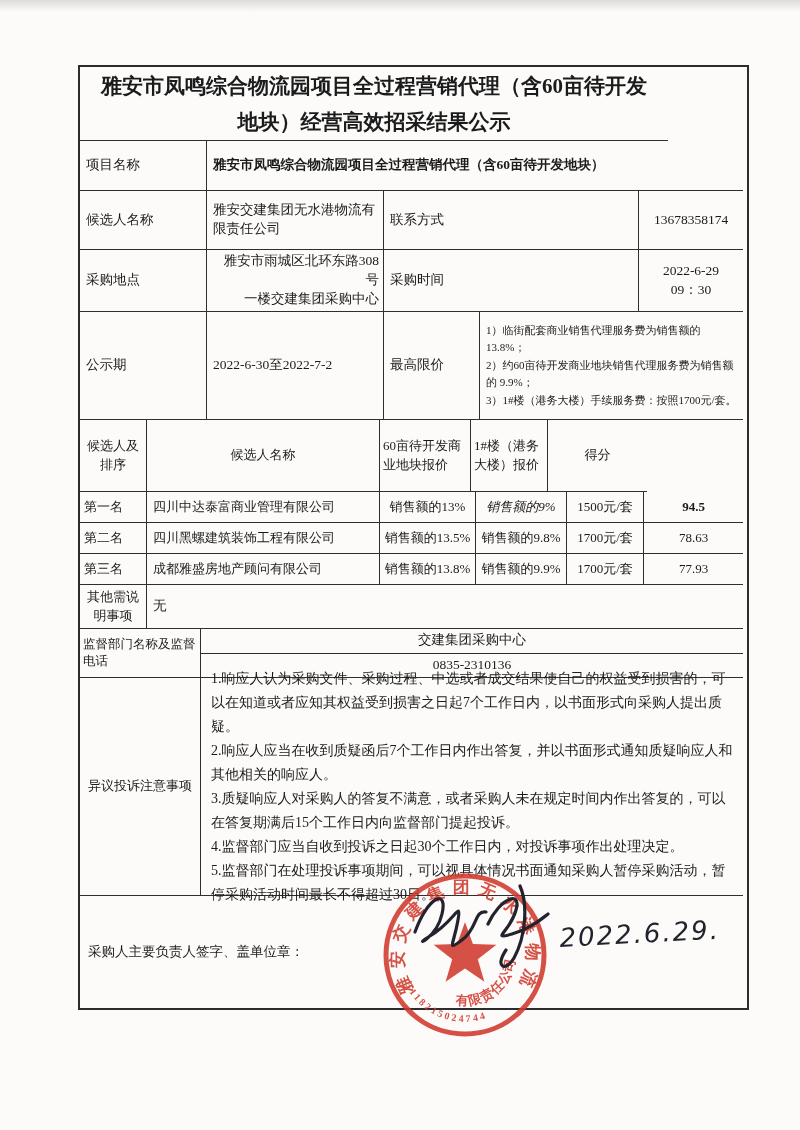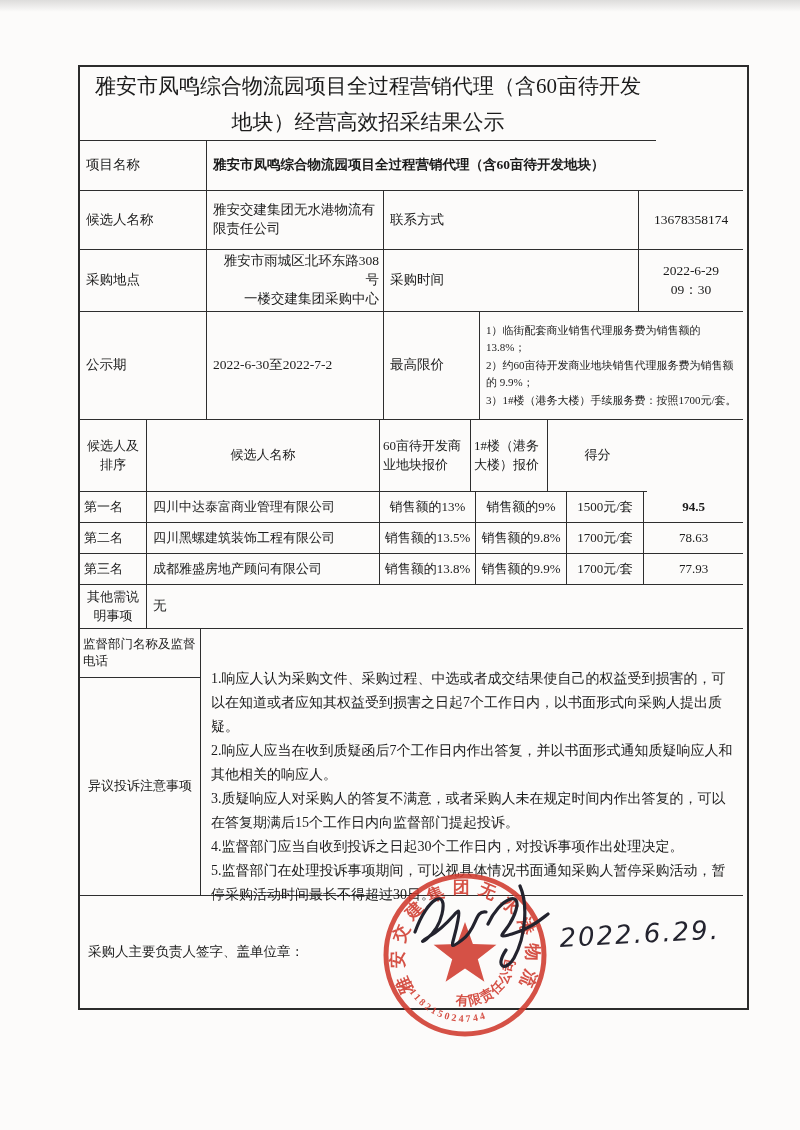--- a/index.html
+++ b/index.html
@@ -14,21 +14,21 @@
   .doc{position:absolute;left:78px;top:65px;width:667px;border:2px solid #2c2c2c;}
   .row{display:flex;}
   .cell{
     box-sizing:border-box;border-right:1px solid #2e2e2e;border-bottom:1px solid #2e2e2e;
     display:flex;align-items:center;padding:2px 6px;font-size:13.5px;line-height:1.4;
   }
   .cell.last{border-right:none;}
   .row.final .cell{border-bottom:none;}
   .center{justify-content:center;text-align:center;}
   .inner{width:100%;}
-  .title-cell{font-weight:normal;font-size:21px;line-height:36px;padding:0 15px;}
+  .title-cell{font-weight:bold;font-size:21px;line-height:36px;padding:0 21px;}
   .sm{font-size:13px;}
   .xs{font-size:12.5px;}
   .maxprice{font-size:11px;line-height:17.5px;padding:4px 6px;}
   .dispute-text{font-size:14px;line-height:24px;padding:6px 10px;}
   .stackwrap{padding:0;align-items:stretch;}
   .stack{display:flex;flex-direction:column;width:100%;}
   .substack{flex:1;display:flex;align-items:center;justify-content:center;font-size:13.5px;}
   .substack.divide{border-bottom:1px solid #2e2e2e;}
   .overlay{position:absolute;left:370px;top:852px;}
 </style>
@@ -95,21 +95,21 @@
     <div class="cell center sm" style="width:233px;">候选人名称</div>
     <div class="cell sm" style="width:91px;padding:2px 3px;">60亩待开发商业地块报价</div>
     <div class="cell sm" style="width:77px;padding:2px 3px;">1#楼（港务大楼）报价</div>
     <div class="cell last center sm" style="width:99px;">得分</div>
   </div>
 
   <div class="row sm" style="height:31px;">
     <div class="cell sm" style="width:67px;padding:2px 4px;">第一名</div>
     <div class="cell sm" style="width:233px;">四川中达泰富商业管理有限公司</div>
     <div class="cell center sm" style="width:96px;padding:2px 2px;">销售额的13%</div>
-    <div class="cell center sm" style="width:91px;padding:2px 2px;">销售额的9%</div>
+    <div class="cell center sm" style="width:91px;padding:2px 2px;font-style:italic;">销售额的9%</div>
     <div class="cell center sm" style="width:77px;padding:2px 2px;">1500元/套</div>
     <div class="cell last center sm" style="width:99px;font-weight:bold;">94.5</div>
   </div>
 
   <div class="row sm" style="height:31px;">
     <div class="cell sm" style="width:67px;padding:2px 4px;">第二名</div>
     <div class="cell sm" style="width:233px;">四川黑螺建筑装饰工程有限公司</div>
     <div class="cell center sm" style="width:96px;padding:2px 2px;">销售额的13.5%</div>
     <div class="cell center sm" style="width:91px;padding:2px 2px;">销售额的9.8%</div>
     <div class="cell center sm" style="width:77px;padding:2px 2px;">1700元/套</div>
@@ -125,20 +125,26 @@
     <div class="cell last center sm" style="width:99px;">77.93</div>
   </div>
 
   <div class="row" style="height:44px;">
     <div class="cell center sm" style="width:67px;padding:2px 2px;">其他需说明事项</div>
     <div class="cell last" style="width:596px;">无</div>
   </div>
 
   <div class="row" style="height:49px;">
     <div class="cell xs" style="width:121px;padding:2px 3px;">监督部门名称及监督电话</div>
+    <div class="cell last stackwrap" style="width:542px;">
+      <div class="stack">
+        <div class="substack divide">交建集团采购中心</div>
+        <div class="substack">0835-2310136</div>
+      </div>
+    </div>
   </div>
 
   <div class="row" style="height:218px;">
     <div class="cell center sm" style="width:121px;">异议投诉注意事项</div>
     <div class="cell last dispute-text" style="width:542px;">
       <div class="inner">
           <div>1.响应人认为采购文件、采购过程、中选或者成交结果使自己的权益受到损害的，可以在知道或者应知其权益受到损害之日起7个工作日内，以书面形式向采购人提出质疑。</div>
           <div>2.响应人应当在收到质疑函后7个工作日内作出答复，并以书面形式通知质疑响应人和其他相关的响应人。</div>
           <div>3.质疑响应人对采购人的答复不满意，或者采购人未在规定时间内作出答复的，可以在答复期满后15个工作日内向监督部门提起投诉。</div>
           <div>4.监督部门应当自收到投诉之日起30个工作日内，对投诉事项作出处理决定。</div>

